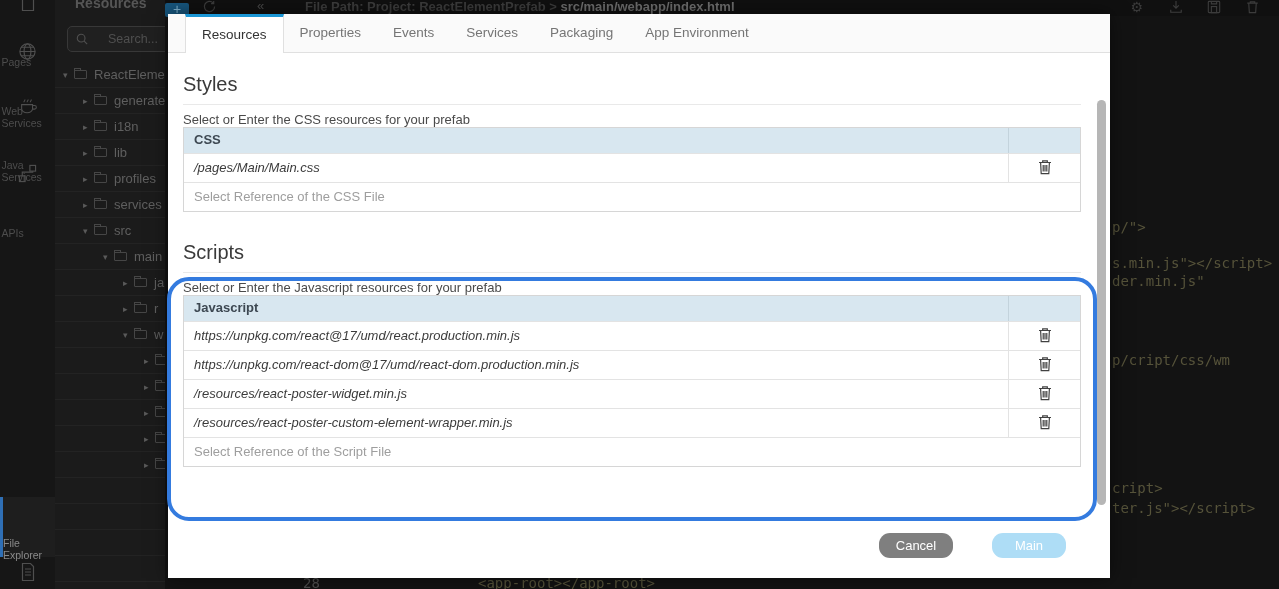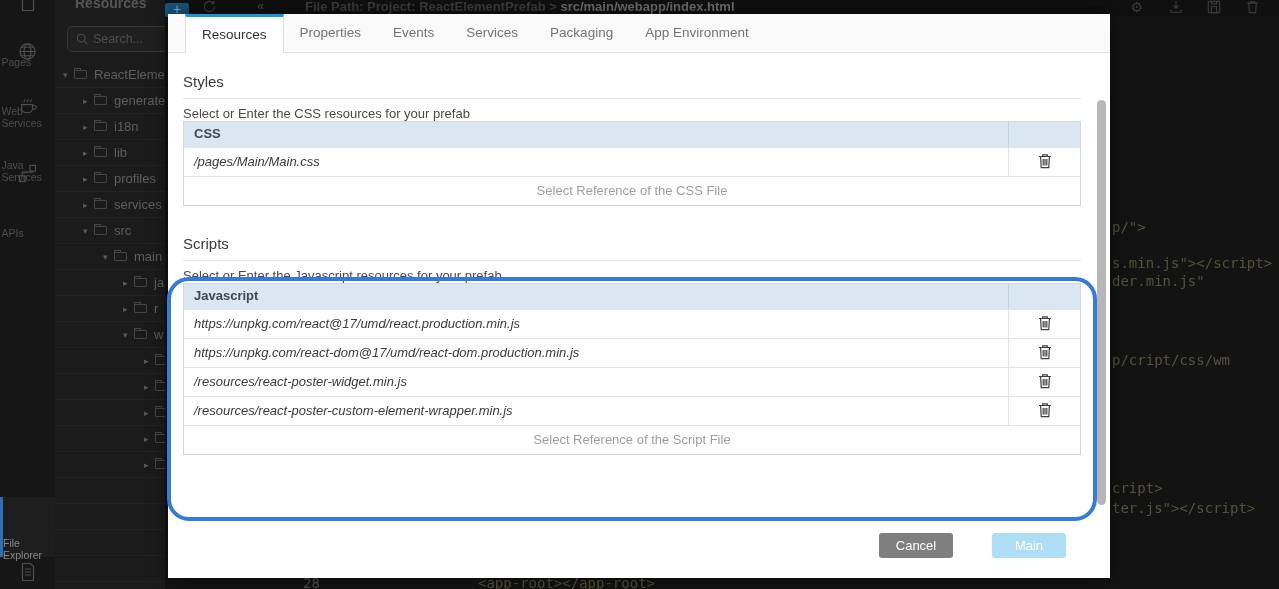--- a/index.html
+++ b/index.html
@@ -16,21 +16,21 @@
   .rail-item.web { top:42px; }
   .rail-item.java { top:96px; }
   .rail-item.apis { top:164px; }
   .rail-item.fx { top:497px; height:60px; width:55px; background:#1e1e1e; border-left:3px solid #2f6fb5; justify-content:center; color:#8a8a8a; }
   .rail-item.fx svg { stroke:#8f8f8f; }
   .rail-item.doc { top:562px; }
 
   
   .explorer { position:absolute; left:55px; top:0; width:110px; height:589px; background:#1b1b1b; overflow:hidden; z-index:3; }
   .exp-title { position:absolute; top:-5px; left:20px; font-size:14px; font-weight:bold; color:#565656; }
-  .searchbox { position:absolute; top:26px; left:12px; width:140px; height:26px; background:#202020; border:1px solid #383838; border-radius:5px; display:flex; align-items:center; padding:0 8px; gap:5px; color:#4f4f4f; font-size:12.5px; }
+  .searchbox { position:absolute; top:26px; left:12px; width:140px; height:26px; background:#202020; border:1px solid #383838; border-radius:5px; display:flex; align-items:center; padding:0 8px; gap:20px; color:#4f4f4f; font-size:12.5px; }
   .searchbox svg { stroke:#4f4f4f; fill:none; stroke-width:1.3; flex:none; }
   .tree { position:absolute; top:62px; left:0; width:110px; }
   .tree-row { height:26px; display:flex; align-items:center; border-bottom:1px solid #232323; white-space:nowrap; }
   .caret { width:11px; font-size:9px; color:#5a5a5a; flex:none; }
   .folder { width:13px; height:9px; border:1px solid #464646; border-radius:1px; position:relative; flex:none; margin-right:7px; }
   .folder::before { content:''; position:absolute; top:-3px; left:-1px; width:5px; height:2px; border:1px solid #464646; border-bottom:none; }
   .tree-label { font-size:13px; color:#5f5f5f; }
   .ind0{padding-left:8px}.ind1{padding-left:28px}.ind2{padding-left:48px}.ind3{padding-left:68px}.ind4{padding-left:89px}.ind5{padding-left:110px}
 
   
@@ -56,35 +56,35 @@
   
   .modal { position:absolute; left:168px; top:14px; width:942px; height:564px; background:#fff; z-index:10; box-shadow:0 0 18px rgba(0,0,0,.5); }
   .m-header { height:49px; background:#f1f1f1; border-bottom:1px solid #dcdcdc; position:relative; }
   .m-title { position:absolute; left:17px; top:0; line-height:48px; font-size:17px; color:#333; }
   .help { position:absolute; right:48px; top:0; height:48px; display:flex; align-items:center; gap:7px; color:#555; font-size:13px; background:none; border:none; cursor:pointer; }
   .help .qmark { width:16px; height:16px; border:1.4px solid #6d6d6d; border-radius:50%; font-size:11px; line-height:13px; text-align:center; color:#6d6d6d; }
   .m-tabs { display:flex; height:39px; background:#fafafa; border-bottom:1px solid #e0e0e0; padding-left:17px; }
   .tab { padding:0 16px; font-size:13.5px; color:#757575; line-height:38px; background:none; border:none; cursor:pointer; font-family:inherit; }
   .tab.active { background:#fff; color:#333; border-top:3px solid #1a96d5; border-left:1px solid #e0e0e0; border-right:1px solid #e0e0e0; line-height:34px; margin-bottom:-1px; }
   .m-body { position:relative; height:476px; padding:0 29px 0 15px; overflow:hidden; }
-  .sec-heading { margin-top:20px; font-size:15px; color:#3a3a3a; padding-bottom:8px; border-bottom:1px solid #e9e9e9; width:898px; }
+  .sec-heading { margin-top:20px; font-size:20px; color:#3a3a3a; padding-bottom:8px; border-bottom:1px solid #e9e9e9; width:898px; }
   .sec-heading.scripts { margin-top:29px; }
   .sec-sub { margin-top:7px; font-size:13px; color:#4a4a4a; }
   .res-table { width:898px; border:1px solid #d6d6d6; }
   .res-head { display:flex; height:25px; background:#d8e7f0; }
   .h-main { flex:1; font-size:13px; font-weight:bold; color:#3d4852; line-height:24px; padding:0 10px; }
   .h-action { width:72px; border-left:1px solid #c3d3dc; }
   .res-row { display:flex; height:29px; border-top:1px solid #e3e3e3; background:#fff;font-style:italic; }
   .res-cell { flex:1; font-size:13px; color:#3b3b3b; line-height:28px; padding:0 10px; white-space:nowrap; overflow:hidden; }
   .res-action { width:72px; border-left:1px solid #e3e3e3; display:flex; align-items:center; justify-content:center; }
   .trash-btn { background:none; border:none; cursor:pointer; padding:2px; }
-  .res-placeholder { height:29px; border-top:1px solid #e3e3e3; font-size:13px; color:#9e9e9e; line-height:28px; padding:0 10px;text-align:center; }
+  .res-placeholder { height:29px; border-top:1px solid #e3e3e3; font-size:13px; color:#9e9e9e; line-height:28px; padding:0 10px; }
   .annotation { position:absolute; left:-1px; top:263px; width:930px; height:244px; border:4px solid #347bdf; border-radius:22px; pointer-events:none; }
   .scroll-thumb { position:absolute; right:4px; top:86px; width:9px; height:405px; background:#b6b6b6; border-radius:5px; }
-  .m-btn { position:absolute; top:519px; width:74px; height:25px; border:none; border-radius:3px; color:#fff; font-size:13px; font-family:inherit; cursor:pointer; }
+  .m-btn { position:absolute; top:519px; width:74px; height:25px; border:none; border-radius:11px; color:#fff; font-size:13px; font-family:inherit; cursor:pointer; }
   .cancel-btn { left:711px; background:#7f7f7f; }
   .save-btn { left:824px; background:#aeddf6; }
 </style>
 </head>
 <body>
 
 <div class="screen">
 
   <div class="editor">
     <div class="topbar">

